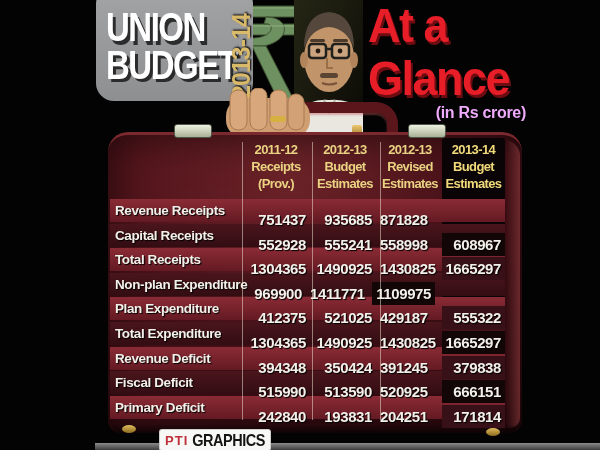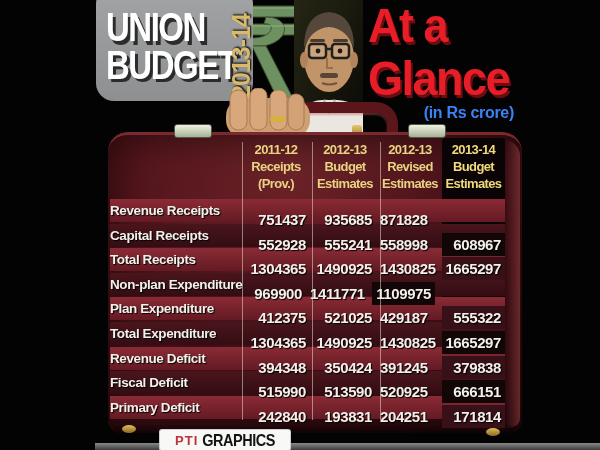--- a/index.html
+++ b/index.html
@@ -13,22 +13,22 @@
            line-height:0.95;letter-spacing:-1.5px;transform:scaleY(1.22);transform-origin:top left;
            text-shadow:3px 3px 0 rgba(25,25,25,.85);}
   .year-v{position:absolute;left:191px;top:42px;width:100px;z-index:5;text-align:center;
           color:#d9b96a;font-weight:bold;font-size:25px;letter-spacing:-1px;
           transform:rotate(-90deg);text-shadow:1px 1px 2px #000;}
   .rupee{position:absolute;left:244px;top:2px;z-index:2;}
   .photo{position:absolute;left:294px;top:0;width:69px;height:133px;z-index:3;}
   .glance{position:absolute;left:368px;top:0px;z-index:4;color:#e71e28;font-weight:bold;
           font-size:45px;line-height:50px;letter-spacing:-1.5px;transform:scaleY(1.06);
           transform-origin:top left;text-shadow:2px 2px 0 #6d0d12;}
-  .unit-note{position:absolute;left:368px;top:104px;width:146px;z-index:4;text-align:right;
-             color:#3b82f6;font-weight:bold;font-size:16px;letter-spacing:-0.3px;}
+  .unit-note{position:absolute;left:380px;top:104px;width:146px;z-index:4;text-align:right;
+             color:#f0abfc;font-weight:bold;font-size:16px;letter-spacing:-0.3px;}
 
   
   .handle{position:absolute;left:244px;top:102px;width:132px;height:40px;z-index:5;
           border:11px solid #5a161b;border-bottom:none;border-radius:22px 22px 0 0;
           box-shadow:inset 0 2px 2px rgba(190,90,90,.45);}
   .hinge{position:absolute;width:10px;height:13px;z-index:6;border-radius:2px;
          background:linear-gradient(180deg,#ecc873,#96701f);}
   .hinge.l{left:248px;top:125px}.hinge.r{left:352px;top:125px}
   .hand{position:absolute;left:224px;top:88px;width:88px;height:52px;z-index:7;}
   .briefcase{position:absolute;left:108px;top:132px;width:414px;height:301px;z-index:8;
@@ -57,32 +57,32 @@
   .hcell.h1{left:240px;width:72px}.hcell.h2{left:310px;width:70px}
   .hcell.h3{left:378px;width:64px}.hcell.h4{left:442px;width:63px;color:#f1da7a}
   .vline{position:absolute;top:142px;height:278px;width:1px;z-index:12;
          background:rgba(246,236,216,.5);}
   .vline.v1{left:242px}.vline.v2{left:312px}.vline.v3{left:380px}
   .rows{position:absolute;left:110px;top:199px;width:395px;z-index:11;}
   .trow{display:flex;height:23.1px;margin-bottom:1.5px;align-items:center;color:#f3efe9;}
   .trow:nth-child(odd){background:linear-gradient(180deg,#8a2b35,#641a23);}
   .trow:nth-child(even){background:linear-gradient(180deg,#4a151c,#330d13);}
   .cell{box-sizing:border-box;text-shadow:1px 1px 1px #000;}
-  .cell.lab{width:132px;font-weight:bold;font-size:13.5px;letter-spacing:-0.4px;
+  .cell.lab{width:132px;padding-left:5px;font-weight:bold;font-size:13.5px;letter-spacing:-0.4px;
             white-space:nowrap;}
   .cell.num{font-weight:bold;font-size:15px;letter-spacing:-0.4px;text-align:right;margin-top:18px;}
   .cell.c1{width:70px;padding-right:6px}.cell.c2{width:68px;padding-right:8px}
   .cell.c3{width:62px;padding-right:20px}.cell.c4{width:63px;padding-right:4px}
   .trow:nth-child(odd) .cell.c4{background:#381017;height:100%;display:flex;align-items:center;justify-content:flex-end;}
   .trow:nth-child(even) .cell.c4{background:#130607;height:100%;display:flex;align-items:center;justify-content:flex-end;}
 
   
   .graybar{position:absolute;left:95px;top:443px;width:505px;height:7px;z-index:13;
            background:linear-gradient(180deg,#8a8a8a,#3d3d3d);}
-  .pti-label{position:absolute;left:160px;top:430px;width:130px;height:20px;z-index:14;
+  .pti-label{position:absolute;left:160px;top:430px;width:110px;height:20px;z-index:14;
              background:#f8f8f6;border-radius:2px;display:flex;align-items:center;
              justify-content:center;gap:4px;box-shadow:0 0 0 1px #cfcfcf;}
   .pti-red{color:#bf3038;font-weight:bold;font-size:13px;letter-spacing:1px;}
   .pti-black{color:#141414;font-weight:bold;font-size:14.5px;letter-spacing:-0.5px;
              transform:scaleY(1.15);}
 </style>
 </head>
 <body>
 
 <div id="stage">

